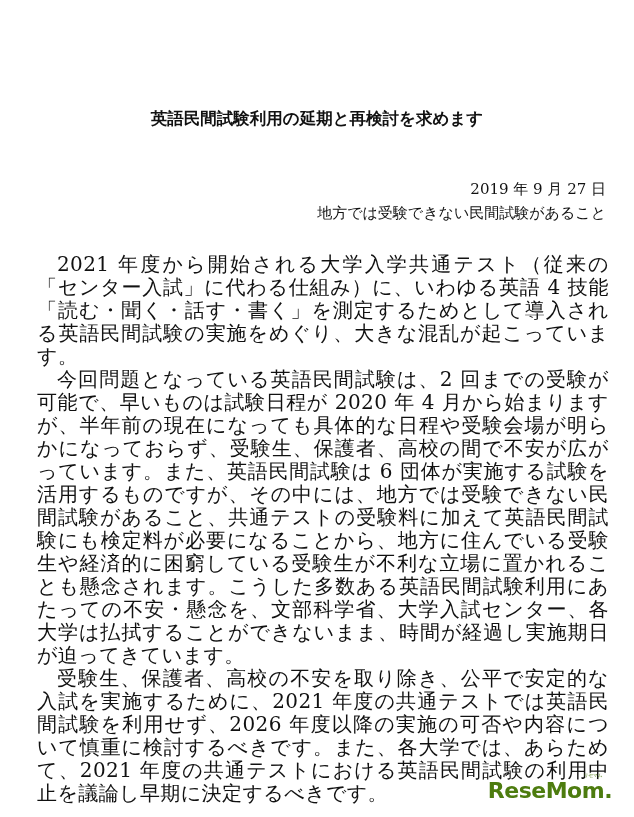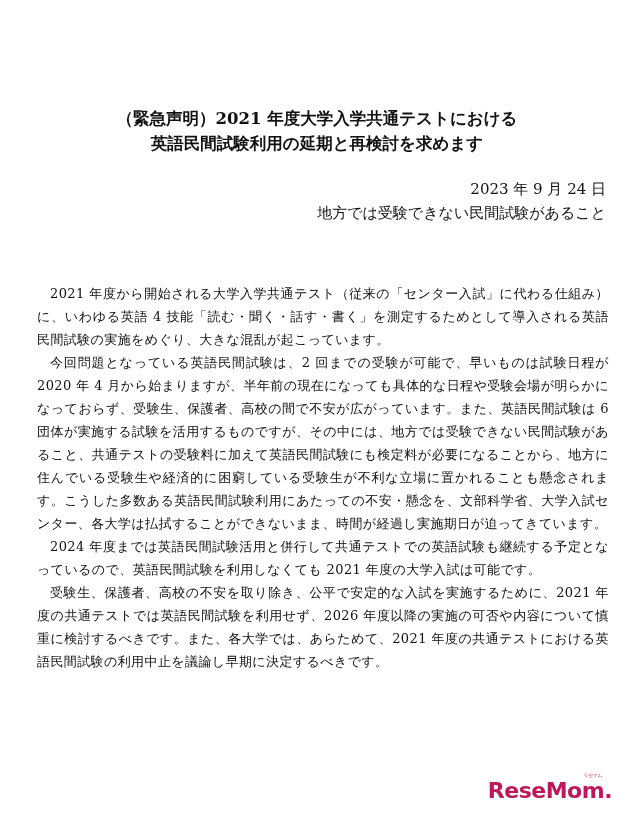--- a/index.html
+++ b/index.html
@@ -4,42 +4,40 @@
 <style>
   html, body { margin:0; padding:0; background:#ffffff; }
   body { width:634px; height:817px; position:relative; overflow:hidden;
          font-family: "DejaVu Serif", "Liberation Serif", serif; color:#111; }
   .title { position:absolute; left:0; width:634px; text-align:center;
            font-weight:bold; font-size:16.5px; line-height:25px; top:106px; }
   .title div { white-space:nowrap; }
   .meta { position:absolute; right:28px; top:177px; text-align:right;
           font-size:15px; line-height:24px; }
   .body { position:absolute; left:37px; top:253px; width:572px;
-          font-size:13px; line-height:23px; letter-spacing:0.4px;margin-top:29px; }
+          font-size:20px; line-height:23px; letter-spacing:0.4px; }
   .body p { margin:0; text-indent:1em; text-align:justify; }
   .logo { position:absolute; right:22px; bottom:14px; font-family:"DejaVu Sans", sans-serif;
-          font-weight:bold; font-size:22px; color:#be185d; letter-spacing:-0.5px; }
+          font-weight:bold; font-size:22px; color:#4d7c0f; letter-spacing:-0.5px; }
   .logo .kana { position:absolute; right:10px; top:-6px; font-size:5px; font-weight:normal; }
 </style>
 </head>
 <body>
 
 <div class="title">
-  <div>（緊急声明）2021 年度大学入学共通テストにおける</div>
   <div>英語民間試験利用の延期と再検討を求めます</div>
 </div>
 
 <div class="meta">
-  <div>2023 年 9 月 24 日</div>
+  <div>2019 年 9 月 27 日</div>
   <div>地方では受験できない民間試験があること</div>
 </div>
 
 <div class="body">
   <p>2021 年度から開始される大学入学共通テスト（従来の「センター入試」に代わる仕組み）に、いわゆる英語 4 技能「読む・聞く・話す・書く」を測定するためとして導入される英語民間試験の実施をめぐり、大きな混乱が起こっています。</p>
   <p>今回問題となっている英語民間試験は、2 回までの受験が可能で、早いものは試験日程が 2020 年 4 月から始まりますが、半年前の現在になっても具体的な日程や受験会場が明らかになっておらず、受験生、保護者、高校の間で不安が広がっています。また、英語民間試験は 6 団体が実施する試験を活用するものですが、その中には、地方では受験できない民間試験があること、共通テストの受験料に加えて英語民間試験にも検定料が必要になることから、地方に住んでいる受験生や経済的に困窮している受験生が不利な立場に置かれることも懸念されます。こうした多数ある英語民間試験利用にあたっての不安・懸念を、文部科学省、大学入試センター、各大学は払拭することができないまま、時間が経過し実施期日が迫ってきています。</p>
-  <p>2024 年度までは英語民間試験活用と併行して共通テストでの英語試験も継続する予定となっているので、英語民間試験を利用しなくても 2021 年度の大学入試は可能です。</p>
   <p>受験生、保護者、高校の不安を取り除き、公平で安定的な入試を実施するために、2021 年度の共通テストでは英語民間試験を利用せず、2026 年度以降の実施の可否や内容について慎重に検討するべきです。また、各大学では、あらためて、2021 年度の共通テストにおける英語民間試験の利用中止を議論し早期に決定するべきです。</p>
 </div>
 
 <div class="logo">
   <span>ReseMom</span><span>.</span>
   <span class="kana">リセマム</span>
 </div>
 
 </body></html>

